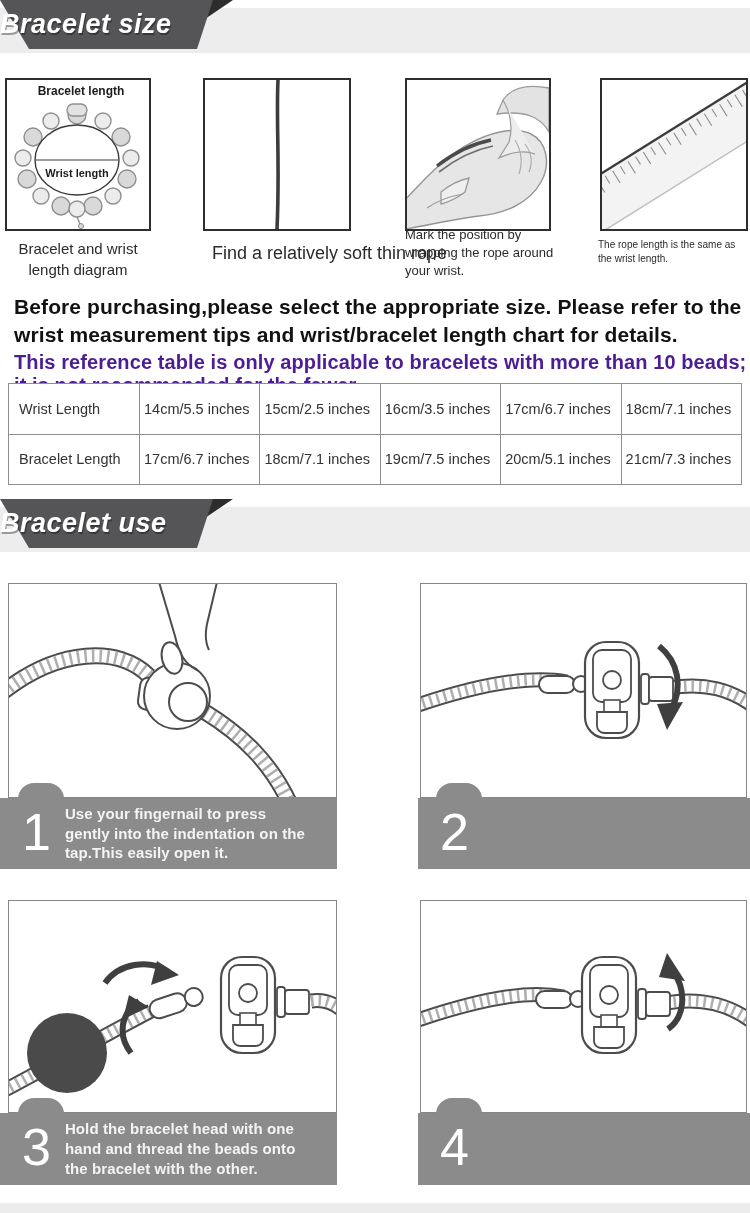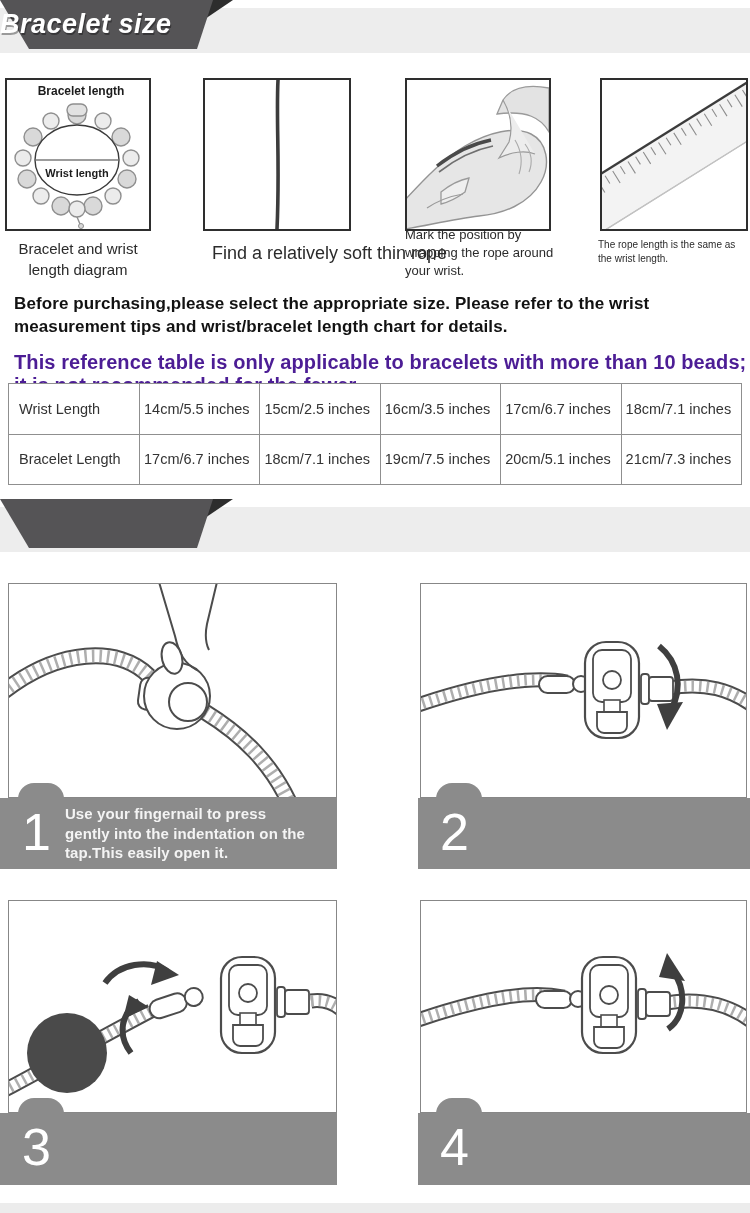--- a/index.html
+++ b/index.html
@@ -16,21 +16,21 @@
     position:absolute;left:0;top:9px;width:212px;text-align:left;
     color:#ffffff;font-size:27px;font-weight:800;letter-spacing:.5px;
     text-shadow:1px 2px 0 rgba(0,0,0,.35);
     font-style:italic;
   }
   
   .m-box{background:#fff;border:2px solid #2e2e2e;box-sizing:border-box;}
   .m-cap{font-weight:normal;color:#2b2b2b;line-height:1.4;}
   
   .note-bold{
-    left:14px;top:293px;width:728px;font-size:17px;font-weight:800;
+    left:14px;top:293px;width:728px;font-size:21px;font-weight:800;
     color:#121212;line-height:1.35;letter-spacing:.1px;
   }
   .note-red{
     left:14px;top:351px;width:736px;font-size:20px;font-weight:bold;
     color:#4c1d95;letter-spacing:.1px;
   }
   
   table.size{
     position:absolute;left:8px;top:383px;width:734px;height:102px;
     border-collapse:collapse;table-layout:fixed;
@@ -157,20 +157,21 @@
   </tr>
 </tbody>
   </table>
 
 <div class="abs banner-strip" style="top:507px;"></div>
 <div class="abs ribbon-wrap" style="top:499px;">
   <svg width="240" height="54" viewBox="0 0 240 54">
     <polygon points="198,0 233,0 202,21" fill="#2d2d2d"></polygon>
     <polygon points="0,0 213,0 197,49 29,49" fill="#555456"></polygon>
   </svg>
+  <div class="ribbon-label">Bracelet use</div>
 </div>
 
 <div class="abs panel-box" style="left:8px;top:583px;width:329px;height:215px;">
   <svg width="327" height="213" viewBox="0 0 327 213">
     <path d="M-6,108 C 50,64 110,62 140,92" stroke="#4c4c4c" stroke-width="17" fill="none"></path>
     <path d="M-6,108 C 50,64 110,62 140,92" stroke="#ffffff" stroke-width="13" fill="none"></path>
     <path d="M-6,108 C 50,64 110,62 140,92" stroke="#9a9a9a" stroke-width="13" fill="none" stroke-dasharray="2.5 5" opacity="0.8"></path>
     <path d="M196,128 C 235,152 262,180 280,218" stroke="#4c4c4c" stroke-width="17" fill="none"></path>
     <path d="M196,128 C 235,152 262,180 280,218" stroke="#ffffff" stroke-width="13" fill="none"></path>
     <path d="M196,128 C 235,152 262,180 280,218" stroke="#9a9a9a" stroke-width="13" fill="none" stroke-dasharray="2.5 5" opacity="0.8"></path>
@@ -236,20 +237,21 @@
     <rect x="268" y="86" width="8" height="30" rx="3" fill="#fff" stroke="#4c4c4c" stroke-width="1.8"></rect>
     <rect x="276" y="89" width="24" height="24" rx="3" fill="#fff" stroke="#4c4c4c" stroke-width="1.8"></rect>
     <path d="M302,100 C 315,98 325,102 334,110" stroke="#4c4c4c" stroke-width="15" fill="none"></path>
     <path d="M302,100 C 315,98 325,102 334,110" stroke="#ffffff" stroke-width="11" fill="none"></path>
     <path d="M302,100 C 315,98 325,102 334,110" stroke="#9a9a9a" stroke-width="11" fill="none" stroke-dasharray="2.5 5" opacity="0.8"></path>
   </svg>
 </div>
 <div class="abs step-bar" style="left:0;top:1113px;width:337px;height:72px;">
   <div class="step-bump"></div>
   <div class="step-num">3</div>
+  <div class="step-text" style="width:250px;">Hold the bracelet head with one hand and thread the beads onto the bracelet with the other.</div>
 </div>
 
 <div class="abs panel-box" style="left:420px;top:900px;width:327px;height:213px;">
   <svg width="325" height="211" viewBox="0 0 325 211">
     <path d="M-6,120 C 70,94 112,90 143,96" stroke="#4c4c4c" stroke-width="15" fill="none"></path>
     <path d="M-6,120 C 70,94 112,90 143,96" stroke="#ffffff" stroke-width="11" fill="none"></path>
     <path d="M-6,120 C 70,94 112,90 143,96" stroke="#9a9a9a" stroke-width="11" fill="none" stroke-dasharray="2.5 5" opacity="0.8"></path>
     <path d="M245,102 C 282,96 308,104 330,120" stroke="#4c4c4c" stroke-width="15" fill="none"></path>
     <path d="M245,102 C 282,96 308,104 330,120" stroke="#ffffff" stroke-width="11" fill="none"></path>
     <path d="M245,102 C 282,96 308,104 330,120" stroke="#9a9a9a" stroke-width="11" fill="none" stroke-dasharray="2.5 5" opacity="0.8"></path>

